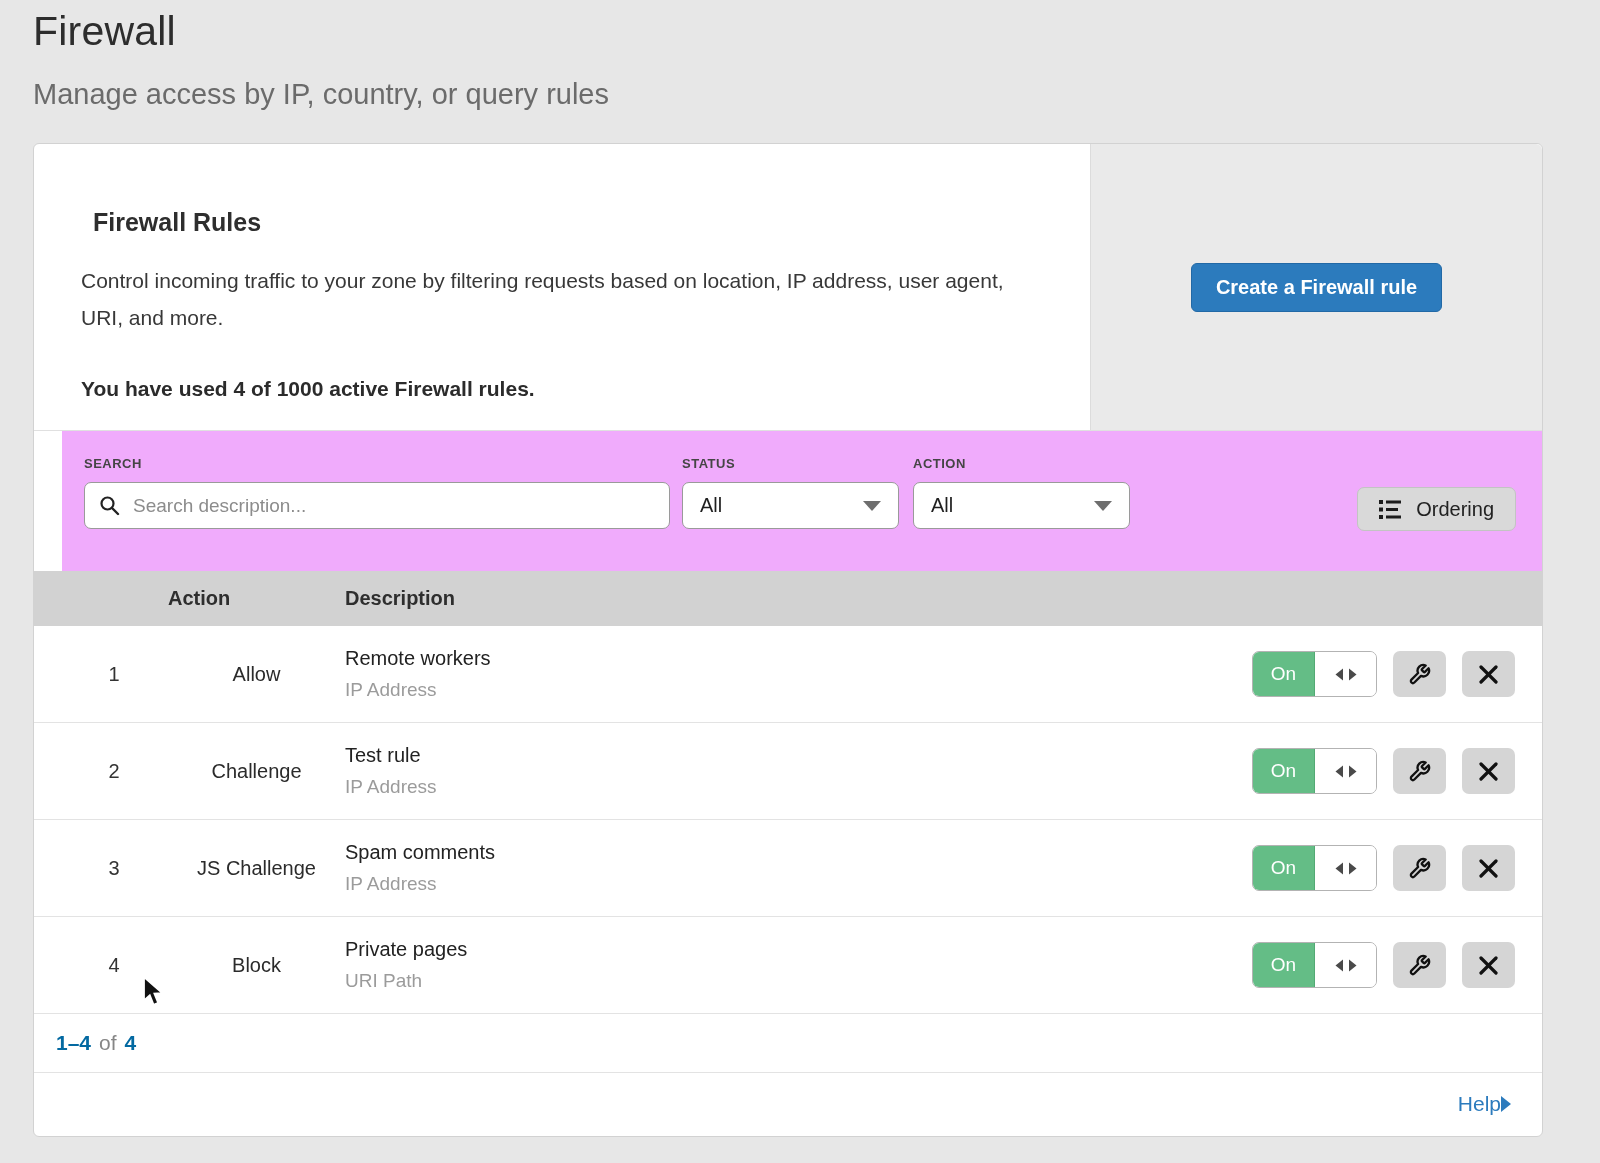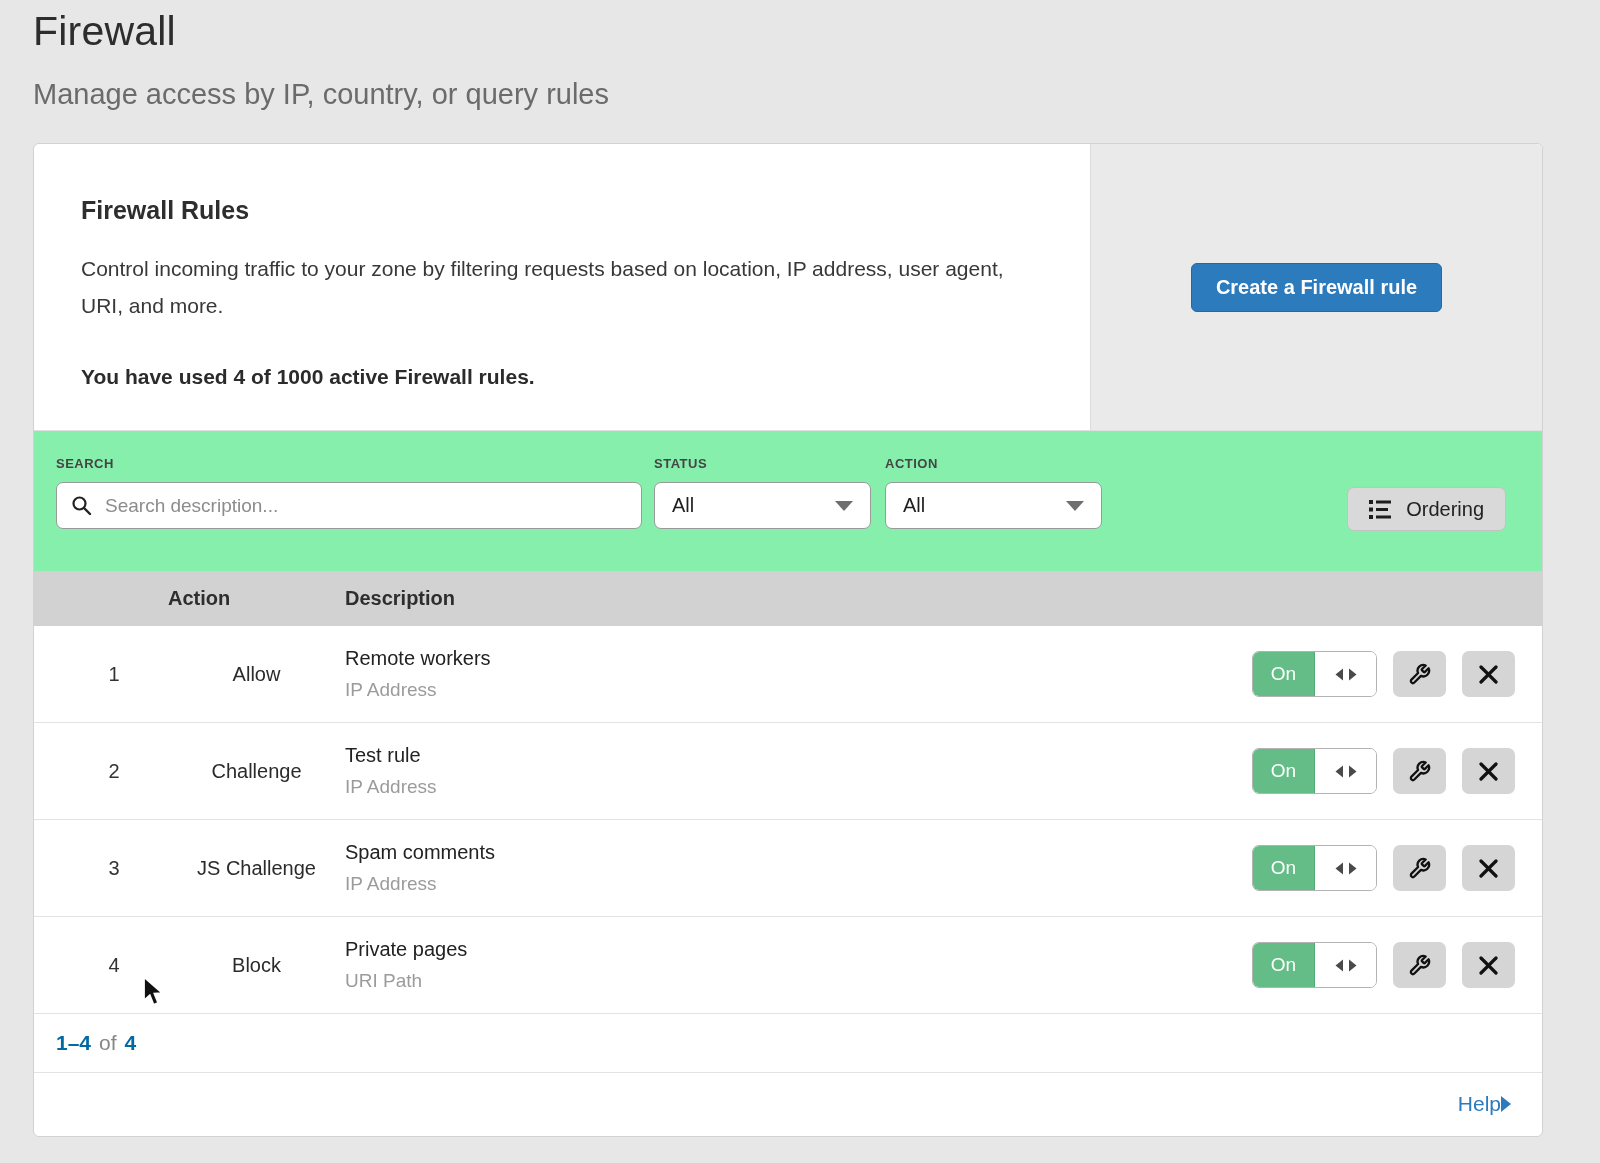--- a/index.html
+++ b/index.html
@@ -15,56 +15,56 @@
 
   
   .card {
     position:absolute; left:33px; top:143px; width:1510px; height:994px;
     background:#ffffff; border:1px solid #d2d2d2; border-radius:6px;
   }
 
   
   .card-header { display:flex; height:287px; border-bottom:1px solid #e0e0e0; }
   .card-header-left { flex:1; padding:52px 60px 0 47px; }
-  .card-header-title { margin:0; font-size:25px; font-weight:700; color:#2e2e2e; }
+  .card-header-title { margin:12px; font-size:25px; font-weight:700; color:#2e2e2e; }
   .card-header-desc { margin:25px 0 0 0; font-size:21px; color:#383838; line-height:37px; max-width:960px; }
   .card-header-usage { margin:41px 0 0 0; font-size:21px; font-weight:700; color:#2b2b2b; }
   .card-header-right {
     width:452px; background:#eaeaea; border-left:1px solid #dcdcdc;
     border-top-right-radius:6px; display:flex; align-items:center; justify-content:center;
   }
   .btn-primary {
     background:#2c7bbd; color:#ffffff; border:1px solid #2269a6; border-radius:6px;
     font-family:"Liberation Sans", sans-serif; font-size:20px; font-weight:700;
     padding:12px 24px; cursor:pointer;
   }
 
   
-  .filters { position:relative; height:140px; background:#86efac; }
+  .filters { position:relative; height:140px; background:#f0abfc;margin-left:28px; }
   .filter-label { display:block; font-size:13px; font-weight:700; color:#454545; letter-spacing:0.5px; margin-bottom:11px; }
   .search-group { position:absolute; left:22px; top:25px; }
   .search-box {
     width:586px; height:47px; border:1px solid #9a9a9a; border-radius:7px;
     background:#fff; display:flex; align-items:center; padding:0 14px;
   }
   .search-box input {
     border:none; outline:none; flex:1; margin-left:11px;
     font-family:"Liberation Sans", sans-serif; font-size:19px; color:#333; background:transparent;
   }
   .search-box input::placeholder { color:#8c8c8c; }
   .status-group { position:absolute; left:620px; top:25px; }
   .action-group { position:absolute; left:851px; top:25px; }
   .select {
     width:217px; height:47px; border:1px solid #9a9a9a; border-radius:7px; background:#fff;
     display:flex; align-items:center; justify-content:space-between; padding:0 17px;
     font-size:20px; color:#1f1f1f; cursor:pointer;
   }
   .caret { width:0; height:0; border-left:9px solid transparent; border-right:9px solid transparent; border-top:10px solid #6e6e6e; }
   .btn-ordering {
-    position:absolute; right:36px; top:56px; height:44px; padding:0 21px;
+    position:absolute; right:26px; top:56px; height:44px; padding:0 21px;
     background:#d9d9d9; border:1px solid #c3c3c3; border-radius:7px;
     display:flex; align-items:center; gap:15px; cursor:pointer;
     font-family:"Liberation Sans", sans-serif; font-size:20px; color:#222;
   }
 
   
   .table-head {
     height:55px; background:#d2d2d2; display:flex; align-items:center;
     font-size:20px; font-weight:700; color:#2e2e2e;
   }

